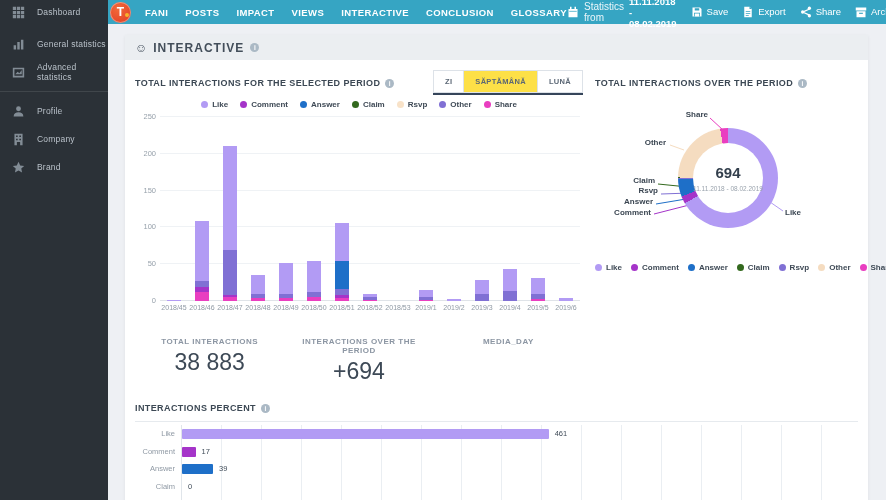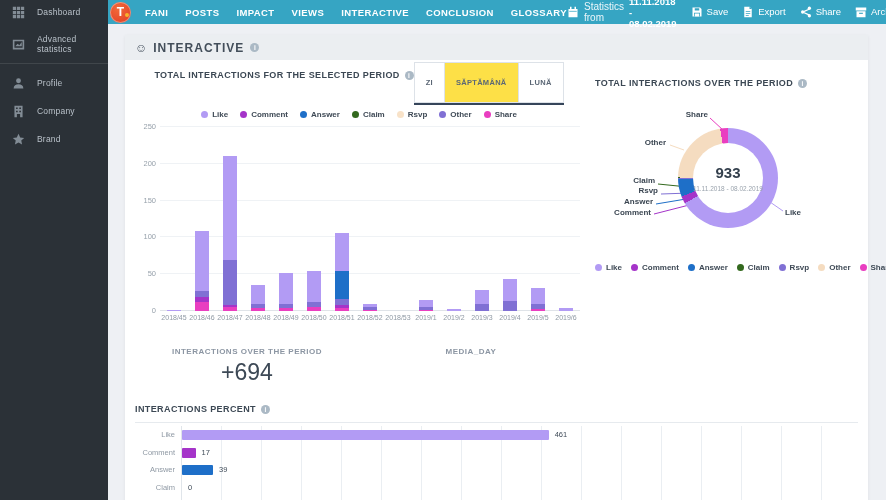--- a/index.html
+++ b/index.html
@@ -38,24 +38,24 @@
   .card{position:absolute;left:125px;top:35px;width:743px;height:470px;background:#fff;box-shadow:0 1px 3px rgba(40,50,70,0.08);}
   .band{height:25px;background:#ebeef1;display:flex;align-items:center;padding:0 10px;gap:6px;}
   .smiley{font-size:12px;color:#4a5562;line-height:1;}
   .band-title{font-size:12px;font-weight:bold;color:#434e5a;letter-spacing:1px;}
   .info{display:inline-block;width:9px;height:9px;border-radius:50%;background:#abb9c5;color:#fff;
     font-size:6.5px;font-weight:bold;line-height:9px;text-align:center;cursor:pointer;flex:0 0 9px;}
   .card-body{padding:0 10px;}
   .row1{display:flex;}
   .left-col{width:448px;flex:0 0 448px;}
   .right-col{flex:1;padding-left:12px;position:relative;}
-  .sec-head{display:flex;justify-content:center;align-items:flex-start;margin-top:2px;}
+  .sec-head{display:flex;justify-content:space-between;align-items:flex-start;margin-top:10px;}
   .sec-title{font-size:9px;font-weight:bold;color:#3c4854;letter-spacing:0.4px;margin-top:8px;display:flex;align-items:center;gap:5px;white-space:nowrap;}
   .btn-group{display:flex;border-bottom:2px solid #36455a;}
-  .pbtn{font-size:7.5px;font-weight:bold;color:#5b6775;padding:15px 11px;border:1px solid #dde2e8;border-left:none;background:#fff;letter-spacing:0.3px;cursor:pointer;white-space:nowrap;}
+  .pbtn{font-size:7.5px;font-weight:bold;color:#5b6775;padding:6px 11px;border:1px solid #dde2e8;border-left:none;background:#fff;letter-spacing:0.3px;cursor:pointer;white-space:nowrap;}
   .pbtn:first-child{border-left:1px solid #dde2e8;}
   .pbtn.sel{background:#fde047;}
   
   .lg-row{display:flex;justify-content:center;align-items:center;gap:12px;margin-top:5px;flex-wrap:nowrap;}
   .lg-item{display:flex;align-items:center;gap:4px;cursor:pointer;}
   .lg-dot{width:7px;height:7px;border-radius:50%;flex:0 0 7px;}
   .lg-lbl{font-size:8px;font-weight:bold;color:#3f4a56;}
   
   .plot{position:relative;height:184px;margin:8px 0 0 25px;width:420px;}
   .grid-h{position:absolute;left:0;right:0;height:1px;background:#eff2f5;}
@@ -104,20 +104,28 @@
 
 <div class="sidebar">
   <div>
       <div class="side-item side-item-top">
         <span class="side-ic">
           <svg viewBox="0 0 16 16">
             <path d="M1 1h4v4H1zM6 1h4v4H6zM11 1h4v4h-4zM1 6h4v4H1zM6 6h4v4H6zM11 6h4v4h-4zM1 11h4v4H1zM6 11h4v4H6zM11 11h4v4h-4z"></path>
           </svg>
         </span>
         <span class="side-lbl">Dashboard</span>
+      </div>
+      <div class="side-item">
+        <span class="side-ic">
+          <svg viewBox="0 0 16 16">
+            <path d="M2 9h3v5H2zM6.5 5h3v9h-3zM11 2h3v12h-3z"></path>
+          </svg>
+        </span>
+        <span class="side-lbl">General statistics</span>
       </div>
       <div class="side-item">
         <span class="side-ic">
           <svg viewBox="0 0 16 16">
             <path fill-rule="evenodd" d="M1 2h14v12H1zm2 2v8h10V4z"></path>
             <path d="M4 10l3-3 2 2 3-4v5H4z"></path>
           </svg>
         </span>
         <span class="side-lbl">Advanced statistics</span>
       </div>
@@ -399,20 +407,24 @@
             <div class="xlabel">2019/1</div>
             <div class="xlabel">2019/2</div>
             <div class="xlabel">2019/3</div>
             <div class="xlabel">2019/4</div>
             <div class="xlabel">2019/5</div>
             <div class="xlabel">2019/6</div>
           </div>
 
         <div class="stats-row">
           <div class="stat">
+            <div class="stat-lbl">TOTAL INTERACTIONS</div>
+            <div class="stat-val">38 883</div>
+          </div>
+          <div class="stat">
             <div class="stat-lbl">INTERACTIONS OVER THE PERIOD</div>
             <div class="stat-val">+694</div>
           </div>
           <div class="stat">
             <div class="stat-lbl">MEDIA_DAY</div>
           </div>
         </div>
       </div>
 
       <div class="right-col">
@@ -425,21 +437,21 @@
             <line x1="115" y1="28" x2="128" y2="40" stroke-width="1" fill="none" stroke="#e93ec0"></line>
             <line x1="75" y1="55" x2="89" y2="60" stroke-width="1" fill="none" stroke="#f5dcc0"></line>
             <line x1="63" y1="94" x2="93" y2="97" stroke-width="1" fill="none" stroke="#33691e"></line>
             <line x1="66" y1="104" x2="95" y2="103" stroke-width="1" fill="none" stroke="#8070d4"></line>
             <line x1="61" y1="114" x2="97" y2="108" stroke-width="1" fill="none" stroke="#1e6fc8"></line>
             <line x1="59" y1="124" x2="102" y2="113" stroke-width="1" fill="none" stroke="#a534c9"></line>
             <line x1="175" y1="112" x2="188" y2="121" stroke-width="1" fill="none" stroke="#b29bf4"></line>
           </svg>
           <div class="donut" style="background: conic-gradient(from -9deg, rgb(233, 62, 192) 0deg, rgb(233, 62, 192) 9.33718deg, rgb(178, 155, 244) 9.33718deg, rgb(178, 155, 244) 248.473deg, rgb(165, 52, 201) 248.473deg, rgb(165, 52, 201) 257.291deg, rgb(30, 111, 200) 257.291deg, rgb(30, 111, 200) 277.522deg, rgb(128, 112, 212) 277.522deg, rgb(128, 112, 212) 279.078deg, rgb(51, 105, 30) 279.078deg, rgb(51, 105, 30) 279.597deg, rgb(245, 220, 192) 279.597deg, rgb(245, 220, 192) 360deg);">
             <div class="donut-hole">
-              <div class="donut-value">933</div>
+              <div class="donut-value">694</div>
               <div class="donut-sub">11.11.2018 - 08.02.2019</div>
             </div>
           </div>
           <div class="callout co-share">Share</div>
           <div class="callout co-other">Other</div>
           <div class="callout co-claim">Claim</div>
           <div class="callout co-rsvp">Rsvp</div>
           <div class="callout co-answer">Answer</div>
           <div class="callout co-comment">Comment</div>
           <div class="callout co-like">Like</div>

